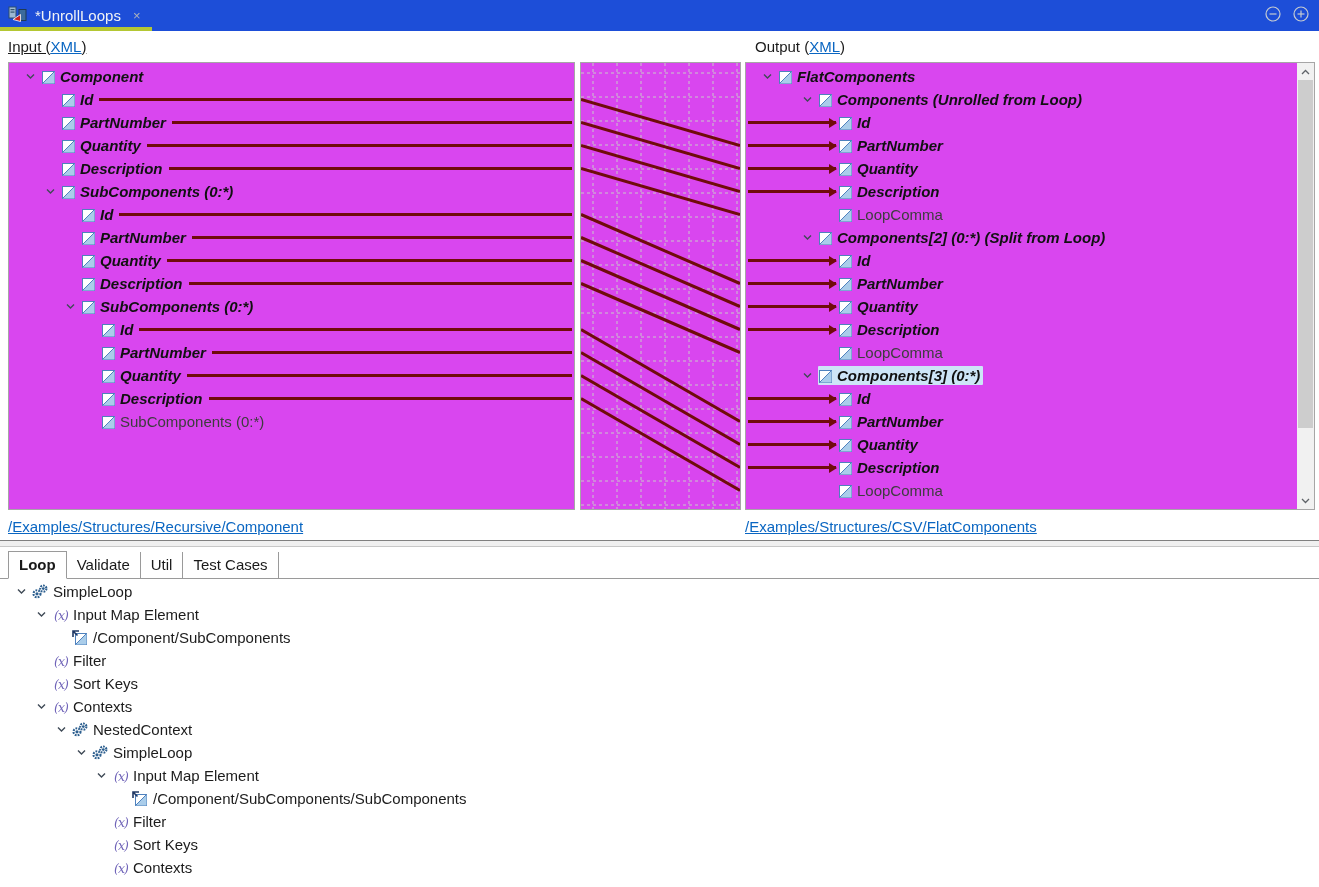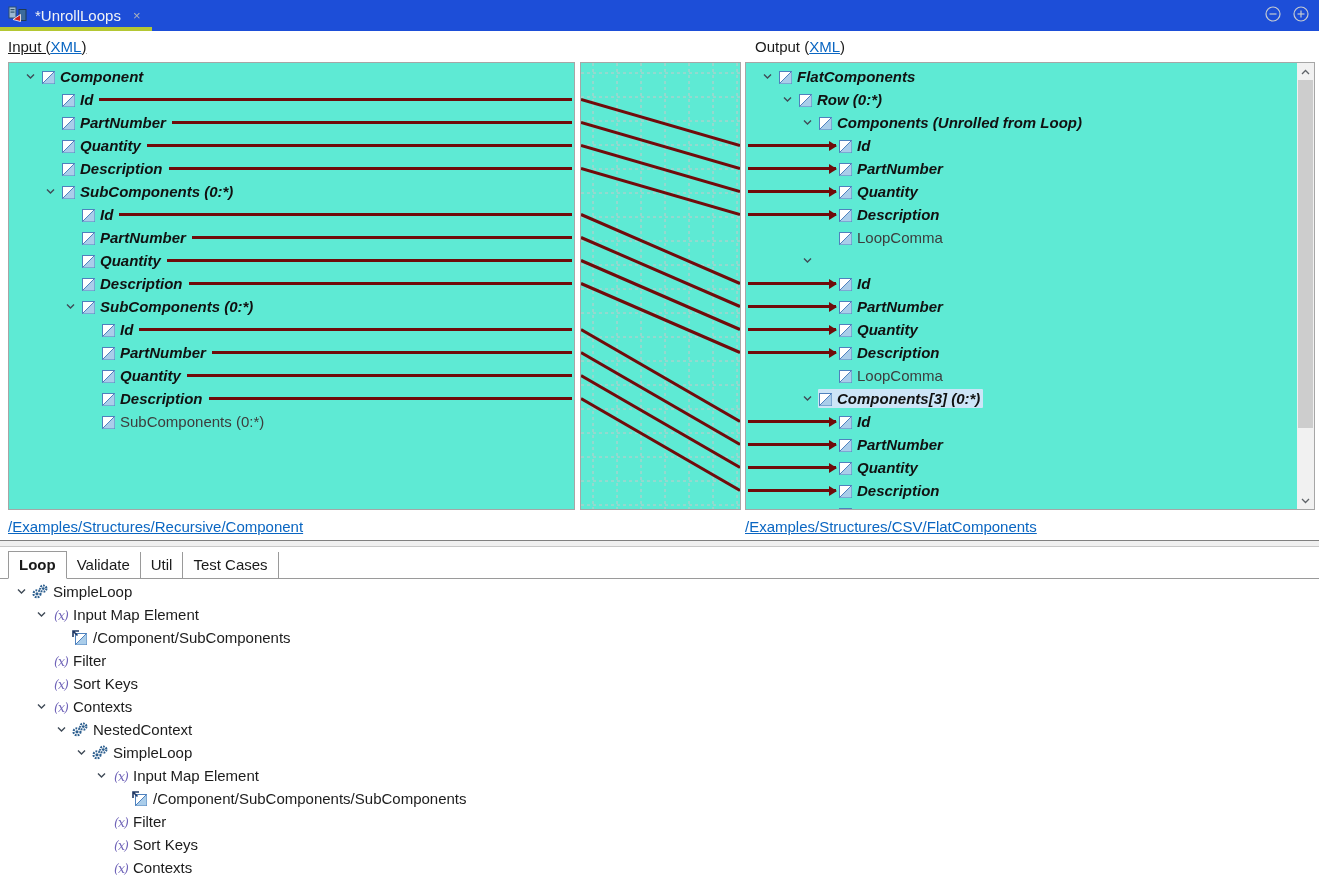--- a/index.html
+++ b/index.html
@@ -11,21 +11,21 @@
            padding:0 12px 0 8px;cursor:default;}
   .doc-tab .ttl{color:#f1f3f5;font-size:15px;margin-left:8px;}
   .doc-tab .closex{color:#aeb4ba;font-size:13px;margin-left:12px;cursor:pointer;}
   .doc-tab .underline{position:absolute;left:0;bottom:0;height:4px;width:100%;}
   #bar-buttons{position:absolute;right:10px;top:0;height:31px;display:flex;align-items:center;gap:12px;}
   
   .pane-header{position:absolute;top:38px;font-size:15px;color:#1a1a1a;}
   .pane-footer{position:absolute;top:518px;font-size:15px;}
   a.lnk{color:#0a66c2;text-decoration:underline;cursor:pointer;}
   
-  .panel{position:absolute;top:62px;height:448px;border:1px solid #a6a6a6;background:#5eead4;
+  .panel{position:absolute;top:62px;height:448px;border:1px solid #a6a6a6;background:#d946ef;
          overflow:hidden;box-sizing:border-box;}
   #inputPanel{left:8px;width:567px;}
   #gridPanel{left:580px;width:161px;}
   #outputPanel{left:745px;width:570px;}
   #outputScroll{position:absolute;right:0;top:0;width:17px;height:100%;background:#f1f1f1;}
   #outputScroll .sbtn{position:absolute;left:0;width:17px;height:17px;display:flex;
                       align-items:center;justify-content:center;cursor:pointer;}
   #outputScroll .thumb{position:absolute;left:1px;top:17px;width:15px;height:348px;
                        background:#cdcdcd;cursor:pointer;}
   
@@ -360,35 +360,20 @@
         </span>
         <span class="grp">
           <span class="nicon"><svg width="13" height="13" viewBox="0 0 13 13">
               <rect x="0.5" y="0.5" width="12" height="12" fill="#ffffff" stroke="#4f81bd"></rect>
               <path d="M0.5 12.5 L12.5 0.5 L12.5 12.5 Z" fill="#aacdea"></path>
               <line x1="0.5" y1="12.5" x2="12.5" y2="0.5" stroke="#4f81bd" stroke-width="1"></line>
             </svg></span>
           <span class="lbl">FlatComponents</span>
         </span>
       </div>
-      <div class="t-row" style="padding-left: 34px;">
-        <span class="chev">
-          <svg width="11" height="11" viewBox="0 0 11 11">
-            <path d="M2 3.5 L5.5 7 L9 3.5" fill="none" stroke="#3f4a56" stroke-width="1.4"></path>
-          </svg>
-        </span>
-        <span class="grp">
-          <span class="nicon"><svg width="13" height="13" viewBox="0 0 13 13">
-              <rect x="0.5" y="0.5" width="12" height="12" fill="#ffffff" stroke="#4f81bd"></rect>
-              <path d="M0.5 12.5 L12.5 0.5 L12.5 12.5 Z" fill="#aacdea"></path>
-              <line x1="0.5" y1="12.5" x2="12.5" y2="0.5" stroke="#4f81bd" stroke-width="1"></line>
-            </svg></span>
-          <span class="lbl">Row (0:*)</span>
-        </span>
-      </div>
       <div class="t-row" style="padding-left: 54px;">
         <span class="chev">
           <svg width="11" height="11" viewBox="0 0 11 11">
             <path d="M2 3.5 L5.5 7 L9 3.5" fill="none" stroke="#3f4a56" stroke-width="1.4"></path>
           </svg>
         </span>
         <span class="grp">
           <span class="nicon"><svg width="13" height="13" viewBox="0 0 13 13">
               <rect x="0.5" y="0.5" width="12" height="12" fill="#ffffff" stroke="#4f81bd"></rect>
               <path d="M0.5 12.5 L12.5 0.5 L12.5 12.5 Z" fill="#aacdea"></path>
@@ -462,20 +447,28 @@
               <line x1="0.5" y1="12.5" x2="12.5" y2="0.5" stroke="#4f81bd" stroke-width="1"></line>
             </svg></span>
           <span class="lbl">LoopComma</span>
         </span>
       </div>
       <div class="t-row" style="padding-left: 54px;">
         <span class="chev">
           <svg width="11" height="11" viewBox="0 0 11 11">
             <path d="M2 3.5 L5.5 7 L9 3.5" fill="none" stroke="#3f4a56" stroke-width="1.4"></path>
           </svg>
+        </span>
+        <span class="grp">
+          <span class="nicon"><svg width="13" height="13" viewBox="0 0 13 13">
+              <rect x="0.5" y="0.5" width="12" height="12" fill="#ffffff" stroke="#4f81bd"></rect>
+              <path d="M0.5 12.5 L12.5 0.5 L12.5 12.5 Z" fill="#aacdea"></path>
+              <line x1="0.5" y1="12.5" x2="12.5" y2="0.5" stroke="#4f81bd" stroke-width="1"></line>
+            </svg></span>
+          <span class="lbl">Components[2] (0:*) (Split from Loop)</span>
         </span>
       </div>
       <div class="t-row" style="padding-left: 74px;">
         <span class="arrowseg" style="width: 88px; background: rgb(112, 11, 11);">
           <span class="head" style="border-left: 8px solid rgb(112, 11, 11);"></span>
         </span>
         <span class="chev"></span>
         <span class="grp">
           <span class="nicon"><svg width="13" height="13" viewBox="0 0 13 13">
               <rect x="0.5" y="0.5" width="12" height="12" fill="#ffffff" stroke="#4f81bd"></rect>

